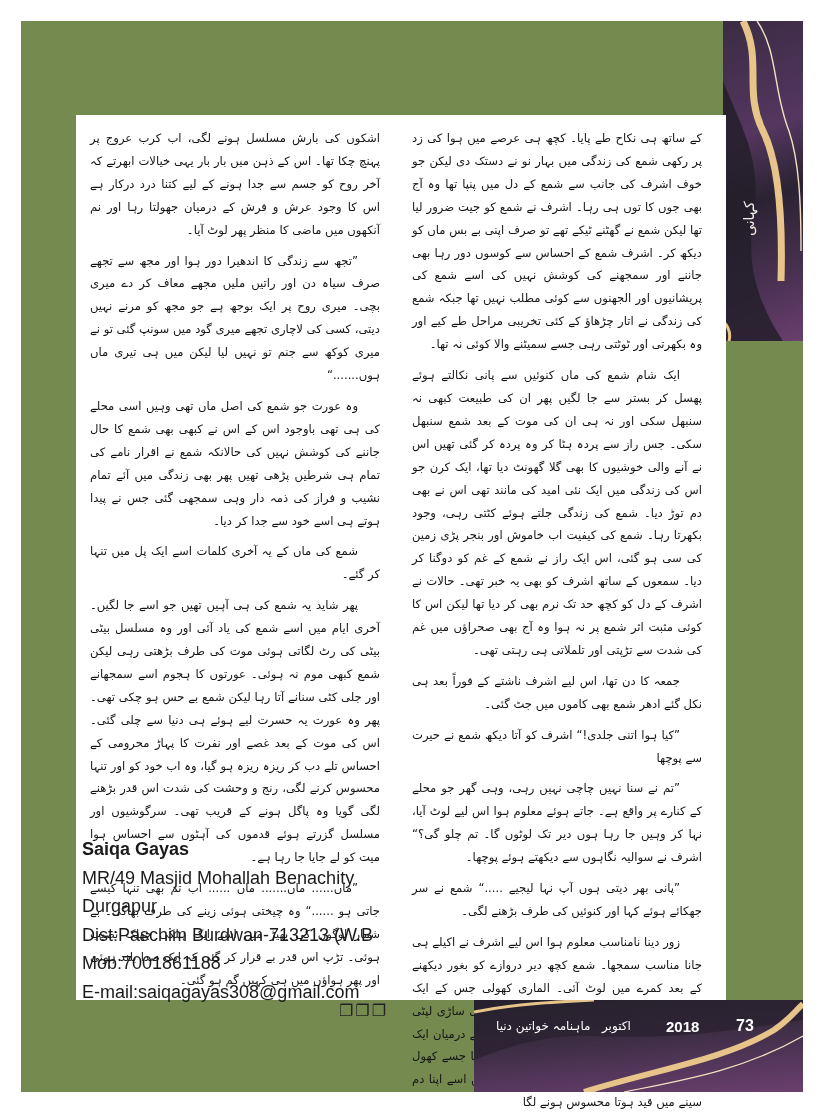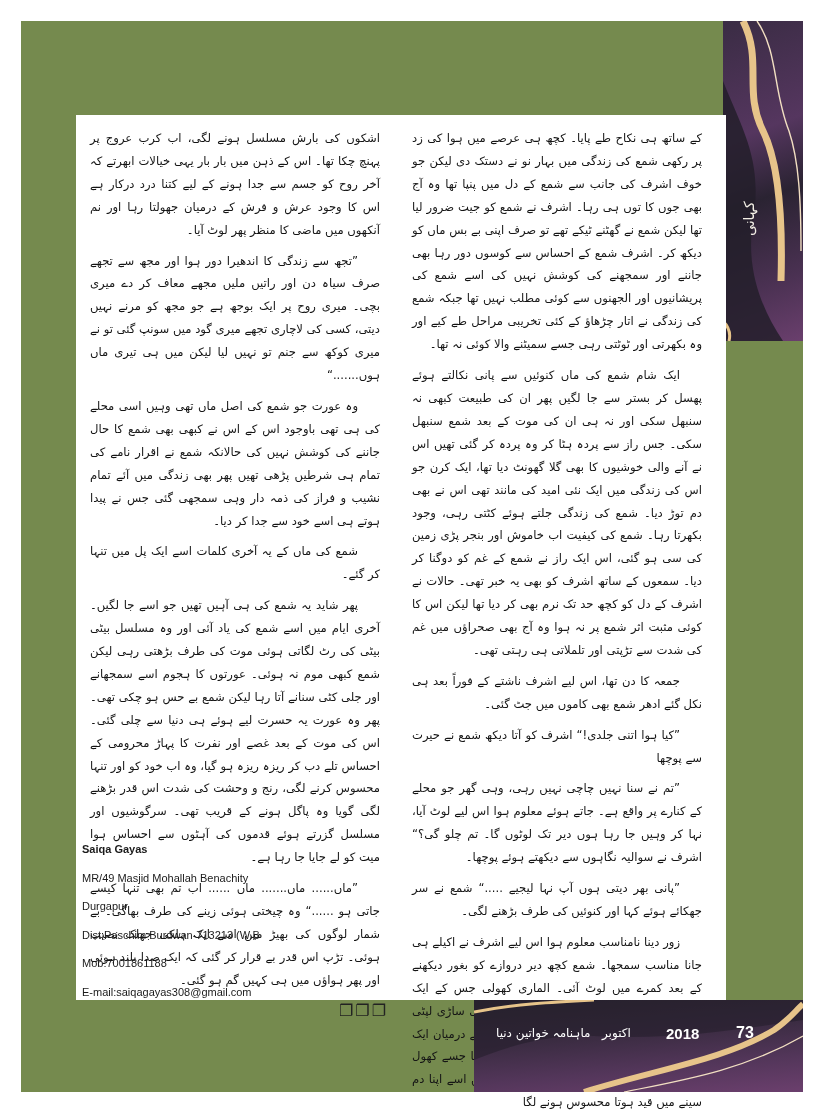--- a/index.html
+++ b/index.html
@@ -35,32 +35,32 @@
   .col p.indent { text-indent: 22px; }
   .col-right { left: 328px; }
   .col-left { left: 6px; }
   .end-mark {
     direction: ltr; text-align: center; margin: 4px 0 8px 0; font-size: 16px; letter-spacing: 2px;
     color: #222;
   }
   .author-block {
     position: absolute; left: 6px; top: 720px; width: 320px;
     direction: ltr; text-align: left;
-    font-family: "Liberation Sans", sans-serif; font-size: 11px; color: #1a1a1a;
+    font-family: "Liberation Sans", sans-serif; font-size: 18px; color: #1a1a1a;
   }
   .author-block div { height: 28.5px; line-height: 28.5px; }
   .author-block .name { font-weight: bold; }
   .footer-bar {
     position: absolute; left: 474px; top: 1000px; width: 329px; height: 92px;
     background: linear-gradient(175deg, #2c2630 0%, #3b2c42 40%, #53365a 70%, #6b3f6d 100%);
     overflow: hidden;
   }
   .footer-bar svg { position: absolute; left: 0; top: 0; }
   .footer-content {
-    position: absolute; left: 0; top: 20px; width: 261px; height: 26px;
+    position: absolute; left: 0; top: 13px; width: 261px; height: 26px;
     display: flex; align-items: center; color: #ffffff;
   }
   .footer-mag { position: absolute; left: 22px; font-size: 12px; direction: rtl; }
   .footer-month { position: absolute; left: 128px; font-size: 12px; direction: rtl; }
   .footer-year { position: absolute; left: 192px; font-family: "Liberation Sans", sans-serif; font-weight: bold; font-size: 15px; }
   .footer-page { position: absolute; left: 262px; font-family: "Liberation Sans", sans-serif; font-weight: bold; font-size: 16px; }
 </style>
 </head>
 <body>
 

